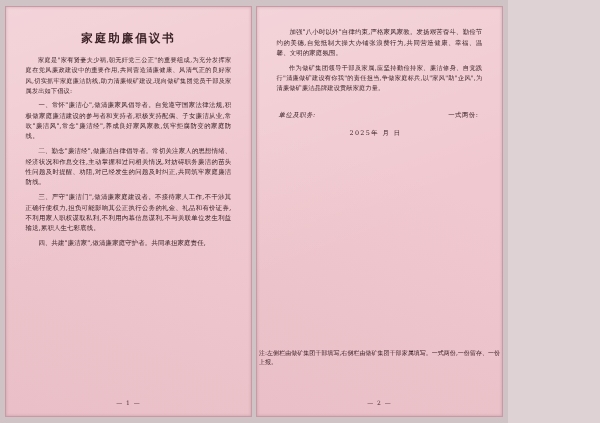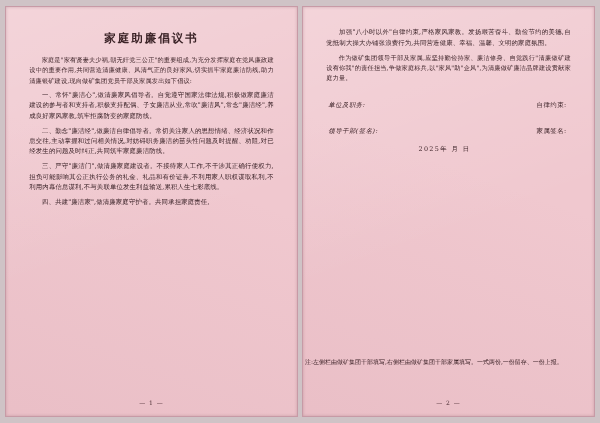--- a/index.html
+++ b/index.html
@@ -8,21 +8,21 @@
   }
   body {
     width: 600px;
     height: 423px;
     background: #ded2d4;
     font-family: "DejaVu Sans", sans-serif;
     overflow: hidden;
   }
   .spread {
     position: relative;
-    width: 600px;
+    width: 508px;
     height: 423px;
     display: flex;
     gap: 4px;
     padding: 6px 5px;
     box-sizing: border-box;
     background: #cfc3c6;
   }
   .page {
     position: relative;
     flex: 1 1 50%;
@@ -147,25 +147,21 @@
   </div>
 
   <div class="page">
     <div class="page-inner">
       <p class="heading-para">加强"八小时以外"自律约束,严格家风家教。发扬艰苦奋斗、勤俭节约的美德,自觉抵制大操大办铺张浪费行为,共同营造健康、幸福、温馨、文明的家庭氛围。</p>
       <p class="para">作为做矿集团领导干部及家属,应坚持勤俭持家、廉洁修身、自觉践行"清廉做矿建设有你我"的责任担当,争做家庭标兵,以"家风"助"企风",为清廉做矿廉洁品牌建设贡献家庭力量。</p>
 
       <div class="sig-block">
         <div class="sig-row">
           <span class="left">单位及职务:</span>
-          <span class="right">自律约束:</span>
-        </div>
-        <div class="sig-row">
-          <span class="left">领导干部(签名):</span>
-          <span class="right">家属签名:</span>
+          <span class="right">一式两份:</span>
         </div>
         <div class="date-row">2025年    月    日</div>
       </div>
     </div>
     <div class="note">注:左侧栏由做矿集团干部填写,右侧栏由做矿集团干部家属填写。一式两份,一份留存、一份上报。</div>
     <div class="page-num">— 2 —</div>
   </div>
 
 </div>
 

